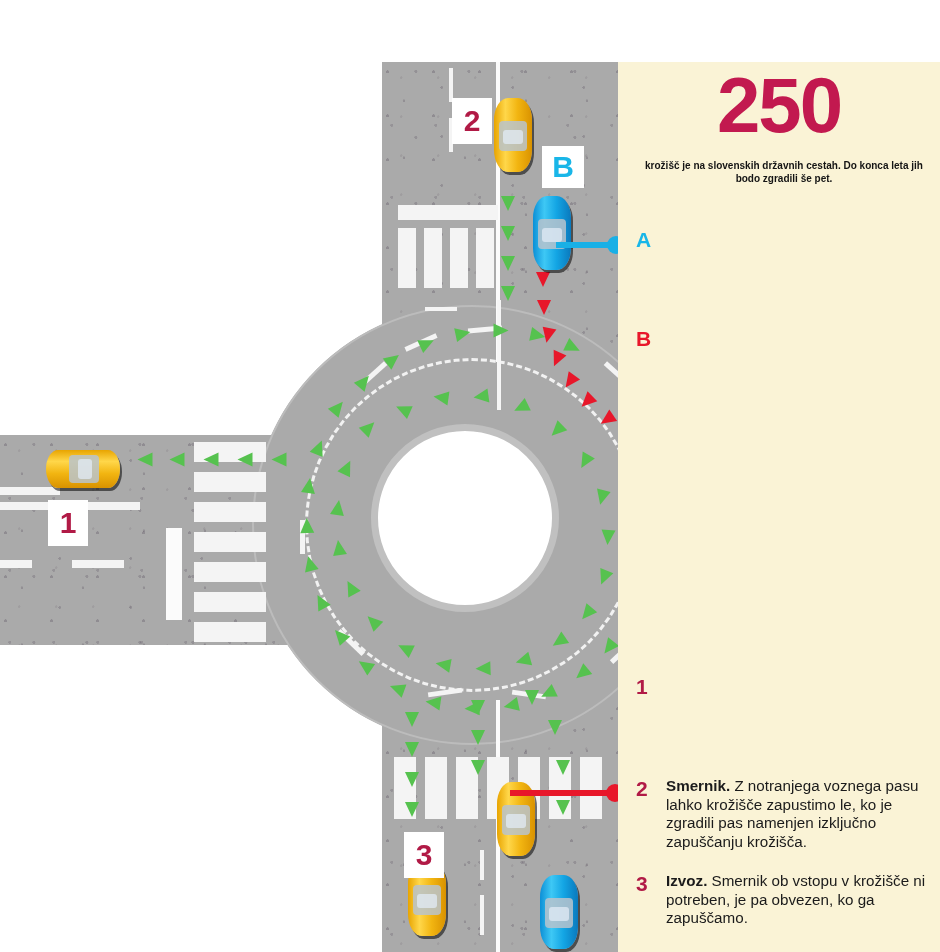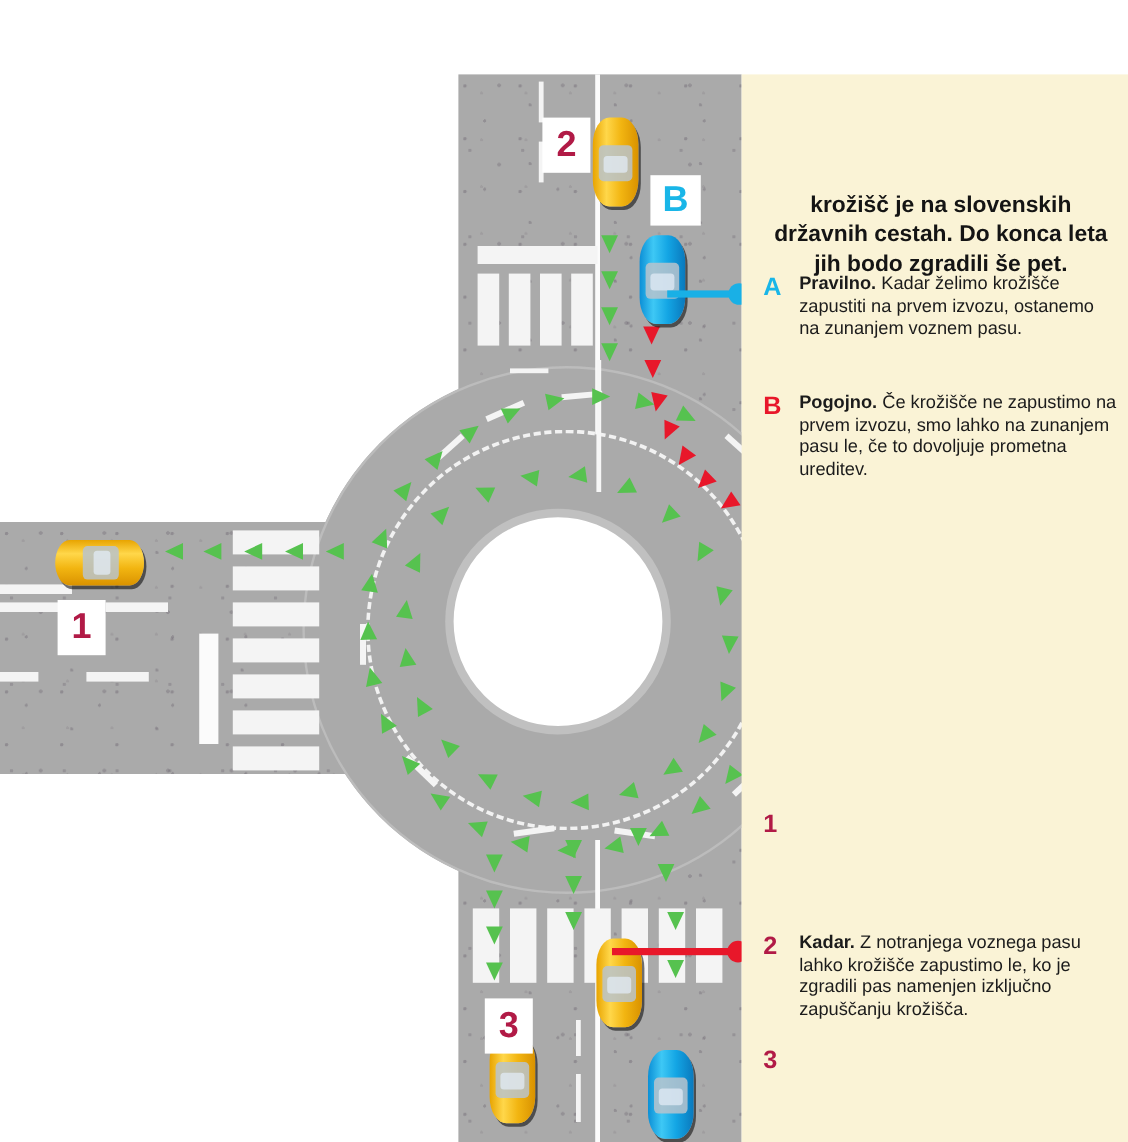--- a/index.html
+++ b/index.html
@@ -170,21 +170,21 @@
     font-weight: bold;
     font-size: 78px;
     line-height: 1;
     letter-spacing: -2px;
   }
   .lede {
     position: absolute;
     left: 636px; top: 160px; width: 296px;
     color: #141414;
     font-weight: bold;
-    font-size: 19px;
+    font-size: 10px;
     line-height: 1.28;
     text-align: center;
   }
 
   .entry {
     position: absolute;
     width: 296px;
     left: 636px;
     color: #1b1b1b;
     font-size: 15.2px;
@@ -425,38 +425,38 @@
 
   <div class="leader blue" style="left:556px;top:242px;width:60px;">
     <span class="dot"></span>
   </div>
   <div class="leader red" style="left:510px;top:790px;width:105px;">
     <span class="dot"></span>
   </div>
 
   <div class="cream-panel"></div>
 
+  <div class="big-number">250</div>
   <div class="lede">krožišč je na slovenskih državnih cestah. Do konca leta jih bodo zgradili še pet.</div>
 
   <div class="entry e-a">
     <span class="badge a">A</span>
-    <span class="txt"><b>Pravilno.</b><span> Kadar želimo krožišče zapustiti na prvem izvozu, ostanemo na zunanjem voznem pasu.</span></span>
   </div>
 
   <div class="entry e-b">
     <span class="badge b">B</span>
-    <span class="txt"><b>Pogojno.</b><span> Če krožišče ne zapustimo na prvem izvozu, smo lahko na zunanjem pasu le, če to dovoljuje prometna ureditev.</span></span>
   </div>
 
   <div class="entry e-1">
     <span class="badge n">1</span>
   </div>
 
   <div class="entry e-2">
     <span class="badge n">2</span>
-    <span class="txt"><b>Kadar.</b><span> Z notranjega voznega pasu lahko krožišče zapustimo le, ko je zgradili pas namenjen izključno zapuščanju krožišča.</span></span>
+    <span class="txt"><b>Smernik.</b><span> Z notranjega voznega pasu lahko krožišče zapustimo le, ko je zgradili pas namenjen izključno zapuščanju krožišča.</span></span>
   </div>
 
   <div class="entry e-3">
     <span class="badge n">3</span>
+    <span class="txt"><b>Izvoz.</b><span> Smernik ob vstopu v krožišče ni potreben, je pa obvezen, ko ga zapuščamo.</span></span>
   </div>
 
 </div>
 
 </body></html>

